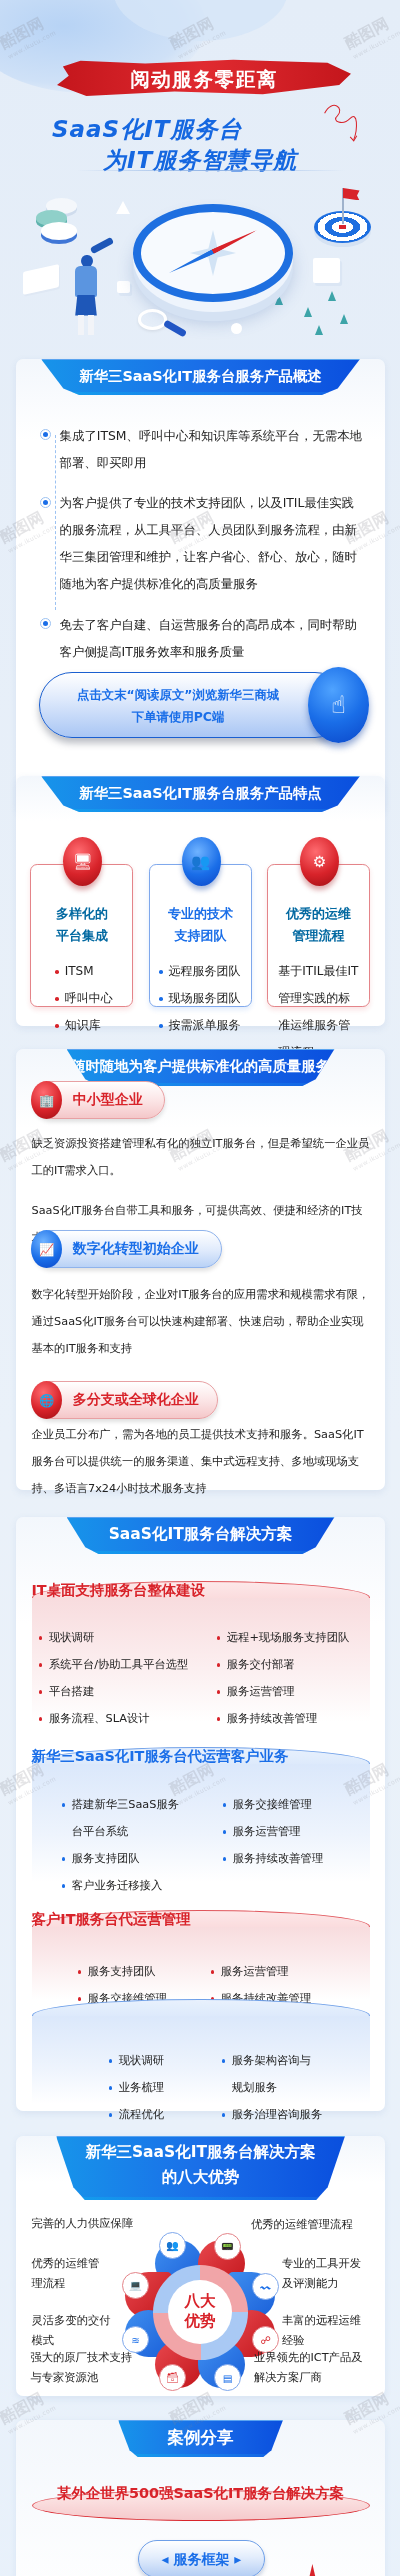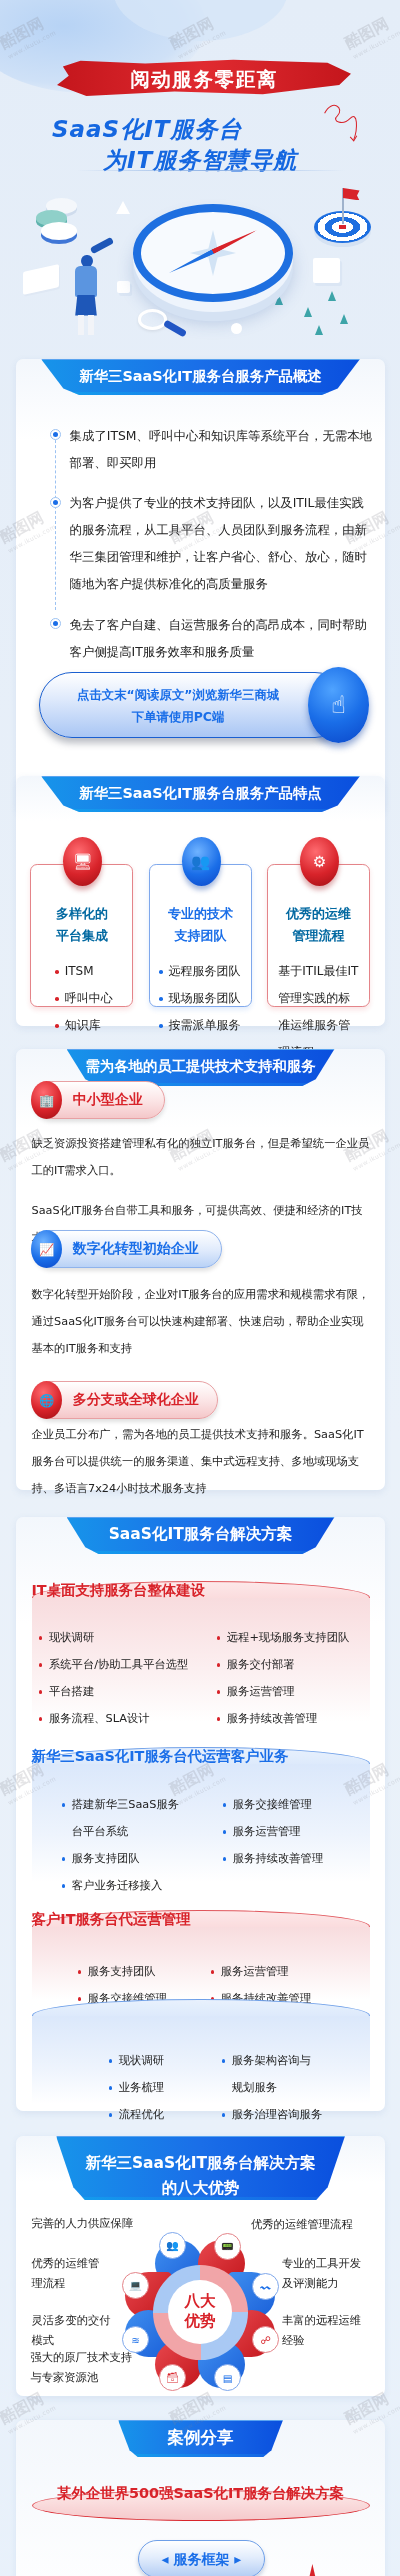--- a/index.html
+++ b/index.html
@@ -82,21 +82,21 @@
     background: linear-gradient(90deg, #1794ea 0%, #1a6ee8 50%, #0a4fde 100%);
     color: #fff; font-weight: bold; text-align: center;
     clip-path: polygon(0 0, 100% 0, 93% 82%, 88% 100%, 12% 100%, 7% 82%);
     border-top: 1px solid #5aa4f0;
   }
   .card-head::after { content: ""; position: absolute; left: 0; right: 0; bottom: 0; height: 3.1px; background: linear-gradient(90deg, #0fb0f0, #1a6ee8); opacity: .5; }
 
   
   .c1 { top: 359px; height: 452px; }
   .c1 .card-head { width: 319px; height: 36px; font-size: 14.4px; line-height: 32px; }
-  .ov-list { position: absolute; left: 34px; top: 63px; width: 325px; }
+  .ov-list { position: absolute; left: 24px; top: 63px; width: 325px; }
   .ov-item { position: relative; padding-left: 19.6px; font-size: 12.4px; line-height: 27px; color: #222; margin-bottom: 13.4px; }
   .ov-item .dot { position: absolute; left: 0; top: 7.2px; width: 11.3px; height: 11.3px; border-radius: 50%;
     background: #fff; border: 1px solid #9cc2f2; }
   .ov-item .dot::after { content: ""; position: absolute; left: 2.1px; top: 2.1px; width: 5.2px; height: 5.2px; border-radius: 50%; background: #1a6ee8; }
   .ov-vline { position: absolute; left: 39px; top: 76px; width: 0; height: 175px; border-left: 1px dashed #9cc2f2; }
   .cta { position: absolute; left: 23px; top: 308px; width: 325px; height: 72px; }
   .cta .pill { position: absolute; left: 0; top: 5.2px; width: 309px; height: 66px; border-radius: 33px;
     background: linear-gradient(180deg, #ffffff 0%, #dfeafc 40%, #a9c6f4 100%);
     border: 1px solid #1a5fd0; box-shadow: 0 5.2px 7.2px rgba(60,70,90,.35); }
   .cta .line1 { position: absolute; left: 20.6px; top: 19.6px; width: 237px; text-align: center; font-size: 12.4px; font-weight: bold; color: #1a6ee8; }
@@ -157,21 +157,21 @@
   .tier.blue .ttl { color: #1a6ee8; }
   .tier ul { position: absolute; list-style: none; }
   .tier li { position: relative; font-size: 11.3px; line-height: 27px; padding-left: 10.3px; color: #222; white-space: nowrap; }
   .tier li::before { content: ""; position: absolute; left: 0; top: 12px; width: 3.6px; height: 3.6px; border-radius: 50%; }
   .tier.red li::before { background: #d8232a; }
   .tier.blue li::before { background: #1a6ee8; }
   .tier li.cont::before { display: none; }
 
   
   .c5 { top: 2136px; height: 260px; }
-  .c5 .card-head { width: 289px; height: 64px; font-size: 15.5px; line-height: 25px; padding-top: 14px;
+  .c5 .card-head { width: 289px; height: 64px; font-size: 15.5px; line-height: 25px; padding-top: 3px;
     clip-path: polygon(0 0, 100% 0, 94% 80%, 90% 100%, 10% 100%, 6% 80%); }
   .adv-text { position: absolute; font-size: 11.3px; line-height: 19.6px; color: #222; }
   .flower { position: absolute; left: 107px; top: 99px; width: 155px; height: 155px; }
   .petal { position: absolute; width: 47px; height: 47px; }
   .petal.blue { background: linear-gradient(135deg, #3f8ff0, #1a5fd8); }
   .petal.red { background: linear-gradient(135deg, #e8474d, #c2161c); }
   .flower .core-ring { position: absolute; left: 30px; top: 30px; width: 95px; height: 95px; border-radius: 50%;
     background: conic-gradient(#f1a5a8 0 25%, #a9c9f4 25% 50%, #f1a5a8 50% 75%, #a9c9f4 75% 100%); }
   .flower .core { position: absolute; left: 45px; top: 45px; width: 64px; height: 64px; border-radius: 50%; background: #fff;
     display: flex; flex-direction: column; align-items: center; justify-content: center; color: #d8232a; font-size: 15.5px; font-weight: bold; line-height: 19.6px; }
@@ -303,21 +303,21 @@
     <div class="ic">⚙</div>
     <div class="ttl">
       <div>优秀的运维</div>
         <div>管理流程</div>
     </div>
     <div class="para">基于ITIL最佳IT管理实践的标准运维服务管理流程</div>
   </div>
 </section>
 
 <section class="card c3">
-  <div class="card-head">需为各地的员工提供技术支持和服务</div>
+  <div class="card-head">随时随地为客户提供标准化的高质量服务</div>
 
   <div class="scn-tag red" style="top:32px;width:132px;">
     <div class="ic">🏢</div>
     <div class="lbl">中小型企业</div>
   </div>
   <div class="scn-text" style="top:81px;">
     <p>缺乏资源投资搭建管理私有化的独立IT服务台，但是希望统一企业员工的IT需求入口。</p>
     <p>SaaS化IT服务台自带工具和服务，可提供高效、便捷和经济的IT技术支持。</p>
   </div>
 
@@ -437,20 +437,21 @@
     <div class="adv-ic red" style="left:91px;top:-2.1px;">📟</div>
     <div class="adv-ic red" style="left:-1px;top:37px;">💻</div>
     <div class="adv-ic blue" style="left:129px;top:38px;">〰</div>
     <div class="adv-ic blue" style="left:-1px;top:91px;">≋</div>
     <div class="adv-ic red" style="left:129px;top:91px;">☍</div>
     <div class="adv-ic red" style="left:36px;top:129px;">🗃</div>
     <div class="adv-ic blue" style="left:91px;top:129px;">▤</div>
   </div>
 
   <div class="adv-text" style="left:14.4px;top:212px;width:111px;">强大的原厂技术支持与专家资源池</div>
+  <div class="adv-text" style="left:238px;top:212px;width:113px;">业界领先的ICT产品及解决方案厂商</div>
 </section>
 
 <section class="card c6">
   <div class="card-head">案例分享</div>
 
   <div class="case-title">
     <div class="ellipse"></div>
     <div class="txt">某外企世界500强SaaS化IT服务台解决方案</div>
   </div>
 

